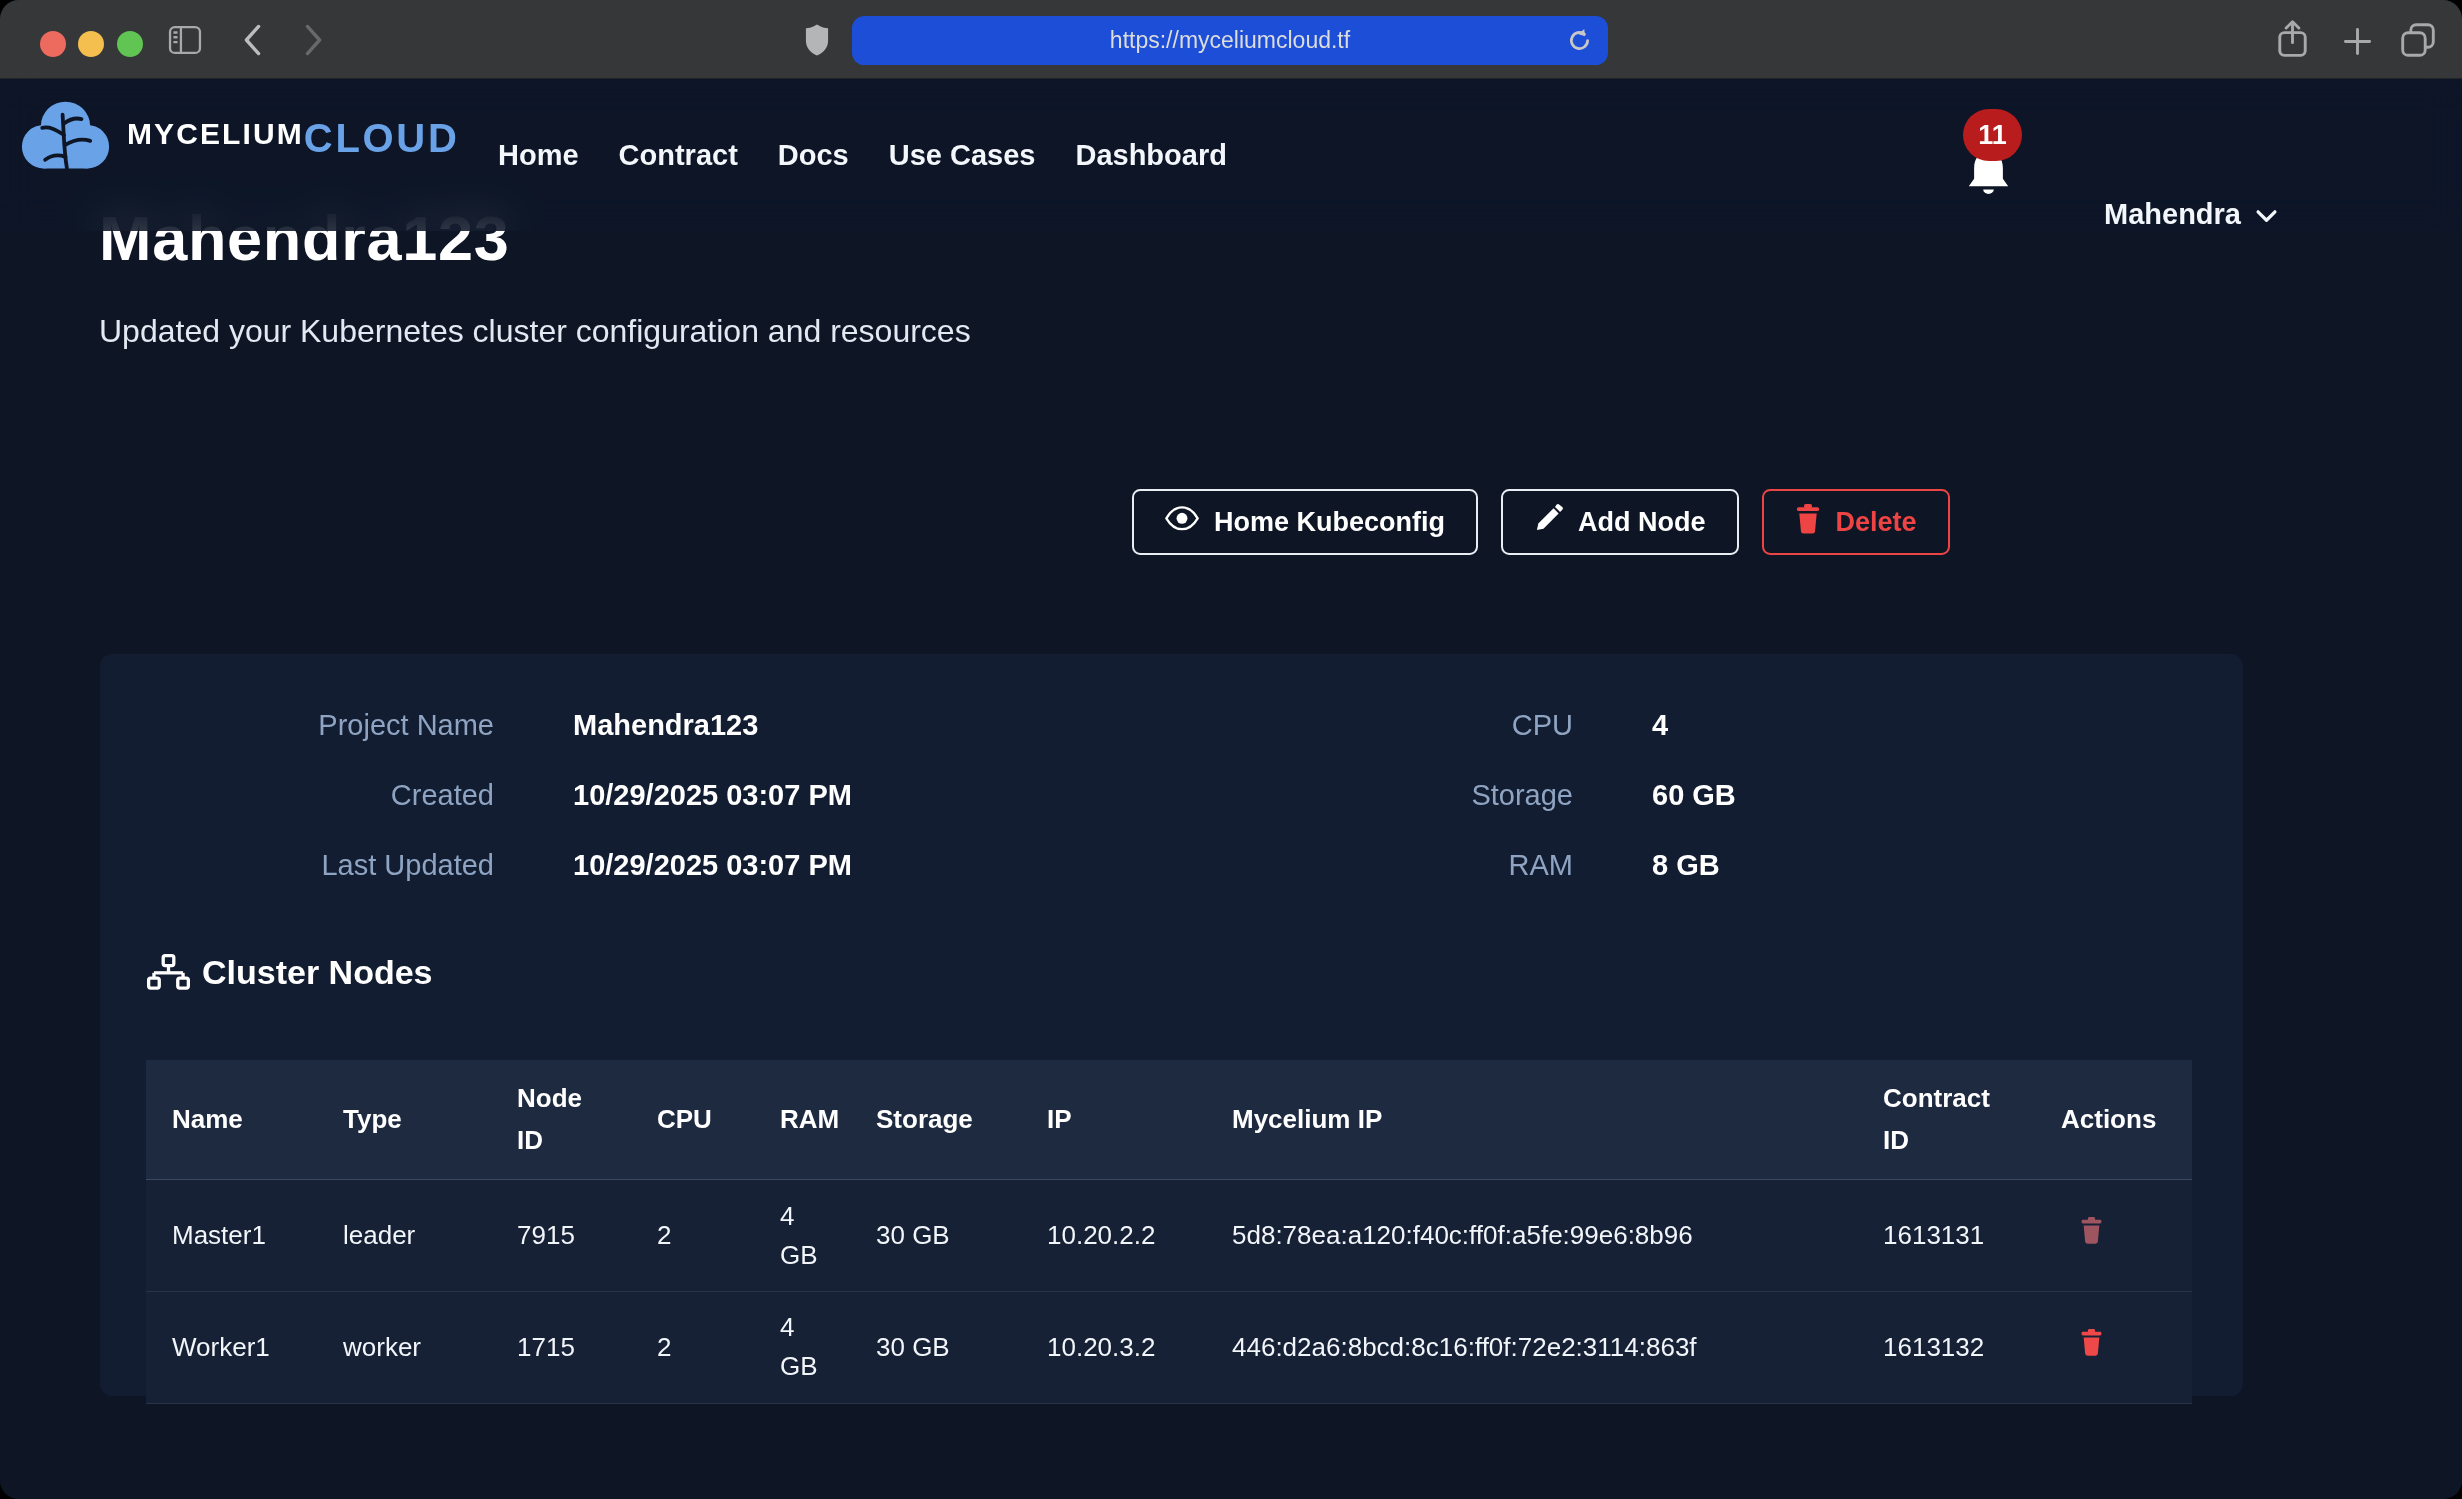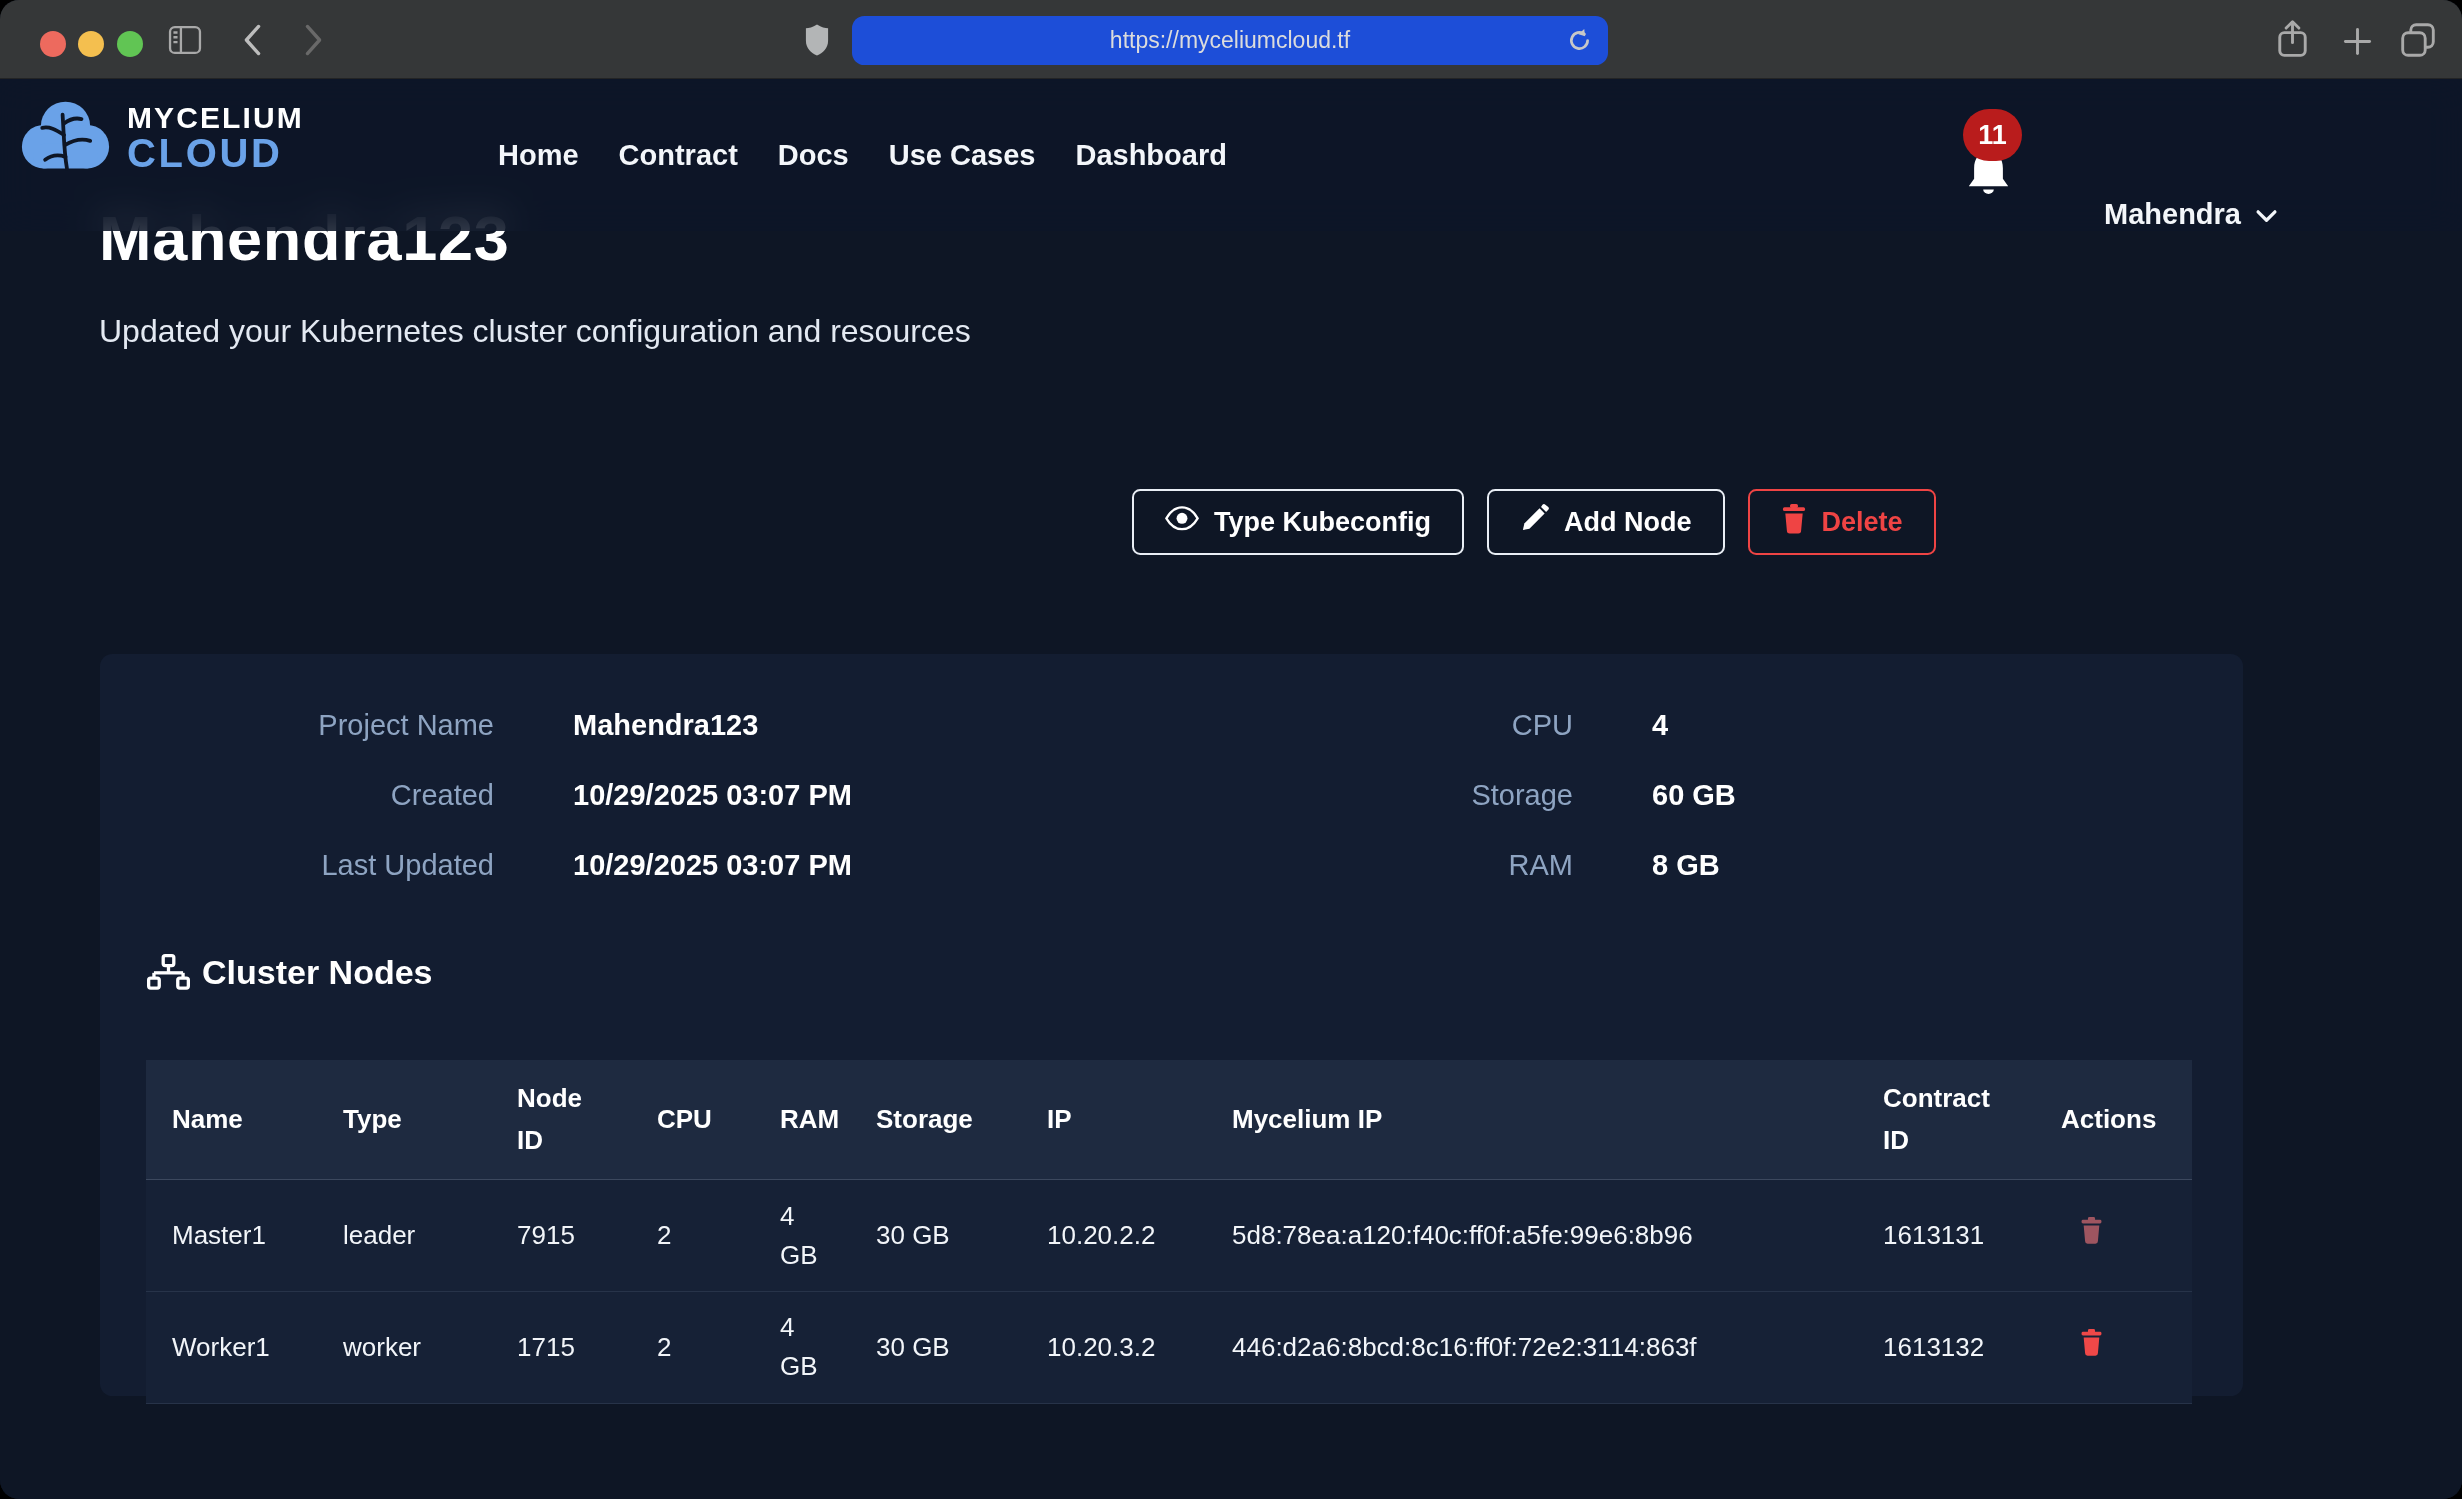--- a/index.html
+++ b/index.html
@@ -25,21 +25,21 @@
 
   
   .content { position:absolute; top:79px; left:0; right:0; bottom:0; background:#0e1625; overflow:hidden; }
 
   .page-title { position:absolute; left:99px; top:128px; z-index:1;
                 font-size:63px; font-weight:700; color:#ffffff; line-height:1; letter-spacing:0.7px; }
 
   .navbar { position:absolute; left:0; top:0; width:100%; height:152px; z-index:5;
             background:rgba(13,22,40,0.78); backdrop-filter: blur(18px); -webkit-backdrop-filter: blur(18px); }
   .brand { position:absolute; left:19px; top:18px; display:flex; align-items:center; gap:15px; }
-  .brand-text { display:flex; flex-direction:column; }
+  .brand-text { display:flex; flex-direction:row; }
   .brand-line1 { color:#ffffff; font-size:30px; font-weight:800; letter-spacing:2.1px; line-height:1.05; }
   .brand-line2 { color:#6aa2e8; font-size:40px; font-weight:800; letter-spacing:2.7px; line-height:1.0; }
   .navlinks { position:absolute; left:498px; top:0; height:100%; display:flex; align-items:center; gap:40px; }
   .navlink { color:#f3f6fa; font-size:29px; font-weight:700; cursor:pointer; }
   .bell-wrap { position:absolute; left:1964px; top:68px; }
   .badge { position:absolute; left:1963px; top:30px; min-width:59px; height:52px; padding:0 12.3px;
            background:#b91c1c; border-radius:27px; display:flex; align-items:center; justify-content:center;
            color:#fff; font-size:27px; font-weight:700; z-index:6; }
   .user { position:absolute; left:2104px; top:0; height:100%; display:flex; align-items:flex-end; gap:13.7px;
           color:#f3f6fa; font-size:29px; font-weight:700; cursor:pointer; }
@@ -211,21 +211,21 @@
     <p class="subtitle">Updated your Kubernetes cluster configuration and resources</p>
 
     <div class="actions-row">
       <button class="btn btn-light">
         <span>
           <svg width="34" height="24.6" viewBox="0 0 50 36" fill="none">
             <path d="M2 18 C9 6 17 2 25 2 C33 2 41 6 48 18 C41 30 33 34 25 34 C17 34 9 30 2 18 Z" stroke="#ffffff" stroke-width="3.4"></path>
             <circle cx="25" cy="18" r="8" fill="#ffffff"></circle>
           </svg>
         </span>
-        <span>Type Kubeconfig</span>
+        <span>Home Kubeconfig</span>
       </button>
       <button class="btn btn-light">
         <span>
           <svg width="29" height="29" viewBox="0 0 40 40">
             <path d="M4 36 L6 27 L27 6 L34 13 L13 34 Z" fill="#ffffff"></path>
             <path d="M29 4 L36 11 L39 8 a3 3 0 0 0 0-4 L35 1 a3 3 0 0 0-4 0 Z" fill="#ffffff"></path>
           </svg>
         </span>
         <span>Add Node</span>
       </button>

